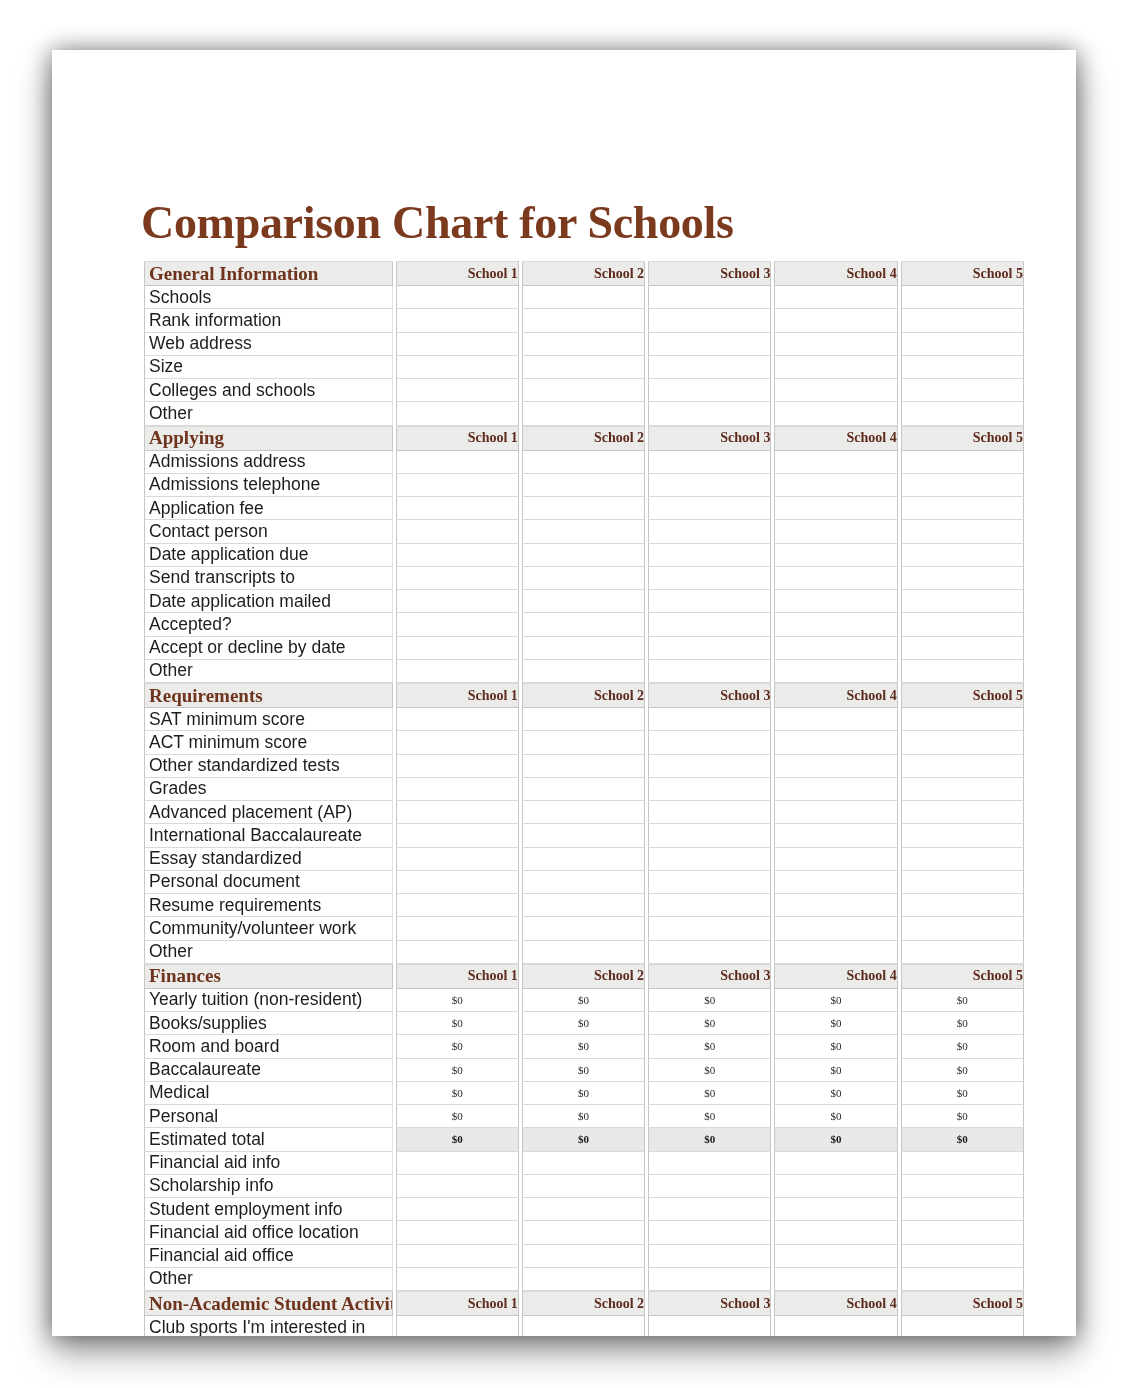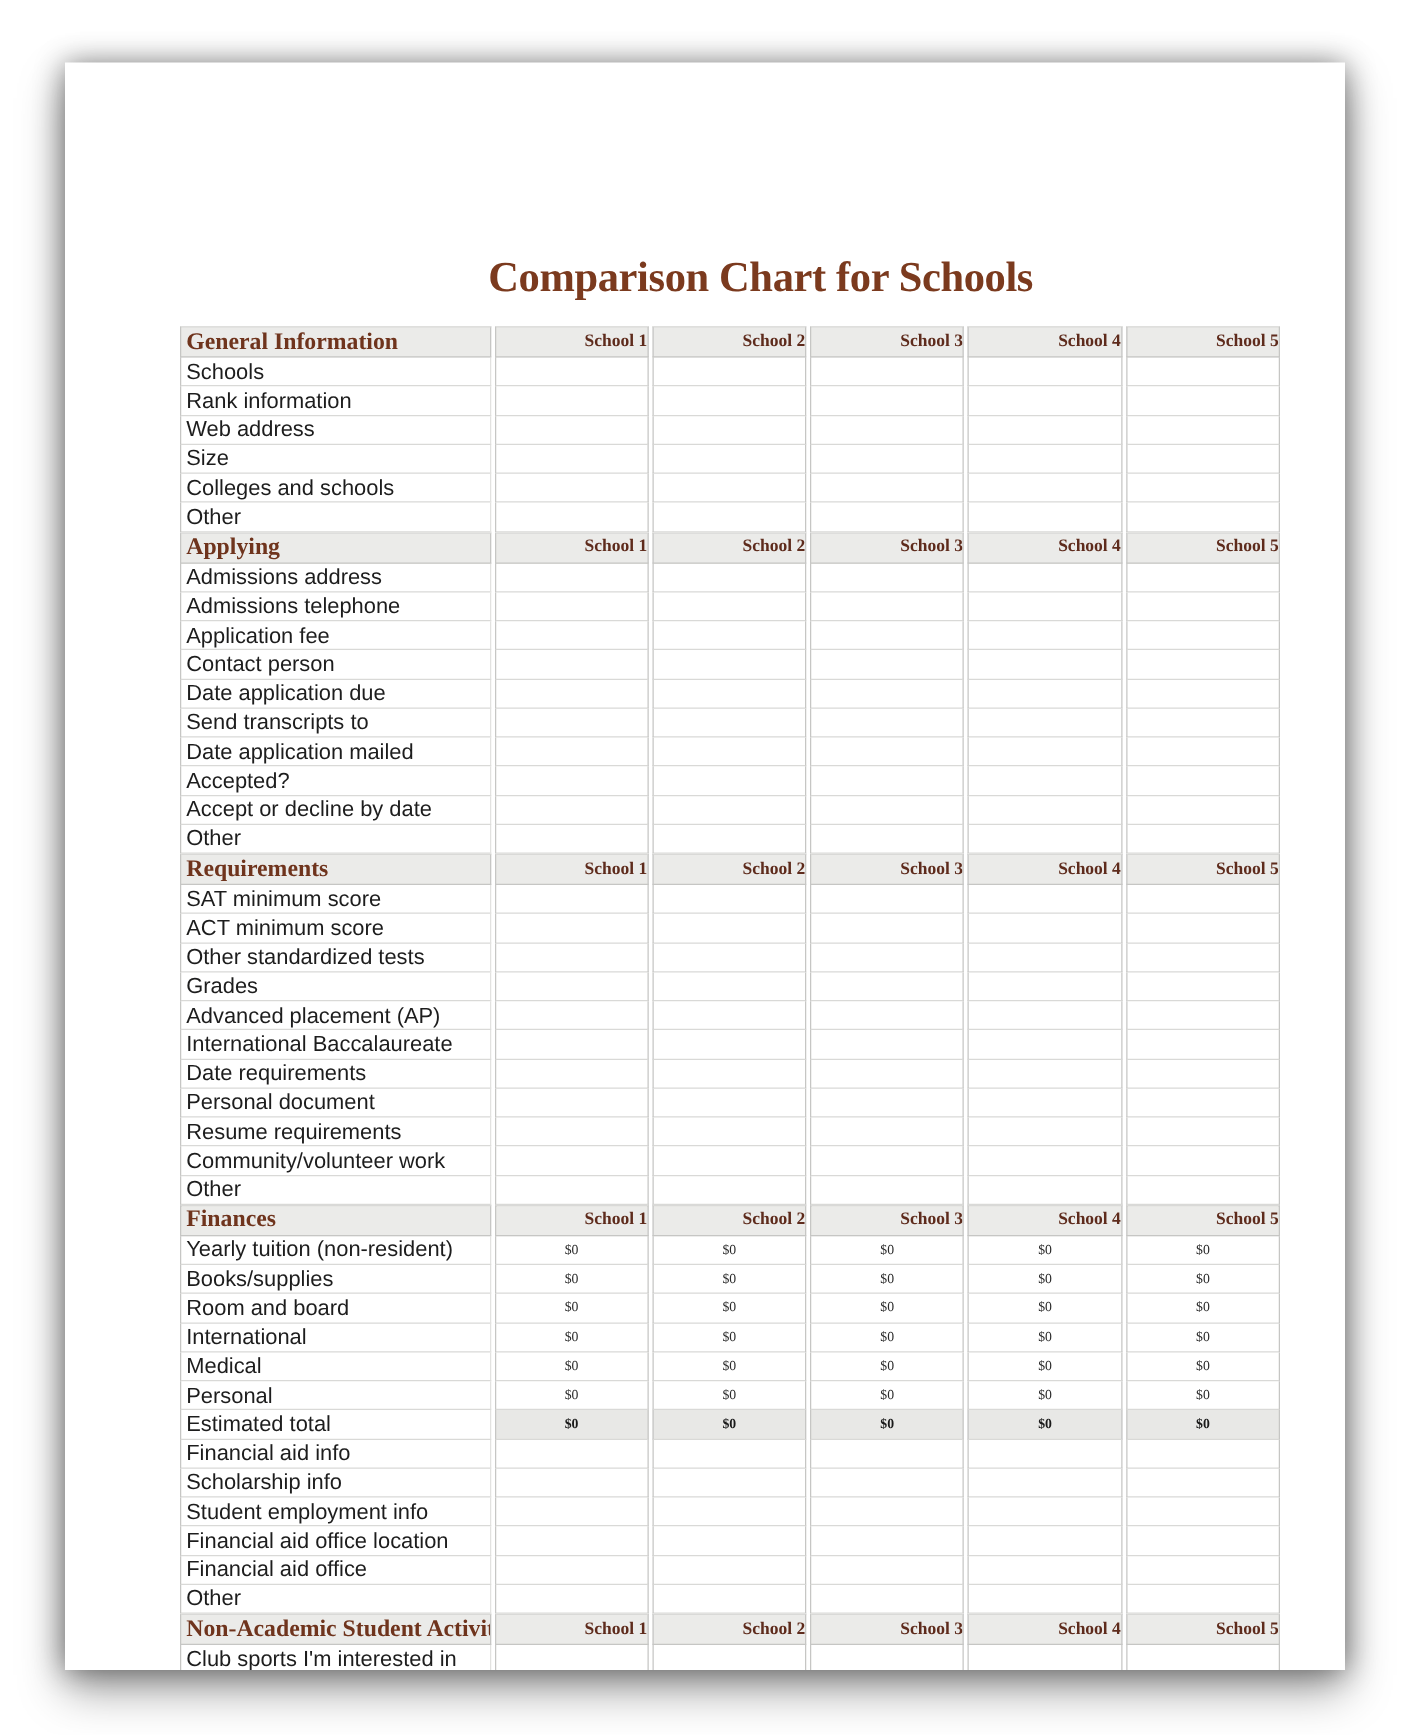--- a/index.html
+++ b/index.html
@@ -17,23 +17,22 @@
   html,body{width:1132px;height:1388px;background:#ffffff;overflow:hidden;
     font-family:"Liberation Sans","DejaVu Sans",sans-serif;}
   .page{
     position:absolute;left:52px;top:50px;width:1024px;height:1286px;
     background:#ffffff;overflow:hidden;
     box-shadow:0 0 22px rgba(0,0,0,0.45), 0 16px 34px rgba(0,0,0,0.38);
   }
   .content{padding:153px 0 0 89px;}
   h1.doc-title{
     font-family:"Liberation Serif","DejaVu Serif",serif;
-    font-weight:bold;font-size:34px;line-height:40px;color:var(--accent);
+    font-weight:bold;font-size:46px;line-height:40px;color:var(--accent);
     letter-spacing:-0.3px;
-    text-align:center;
   }
   table.cmp{
     margin-top:18px;border-collapse:separate;border-spacing:3px 0;
     table-layout:fixed;width:886px;
   }
   table.cmp td{overflow:hidden;}
   tr.section-row{height:25px;}
   tr.body-row{height:23.25px;}
   td.section-title{
     background:var(--header-bg);
@@ -284,21 +283,21 @@
           </tr>
           <tr class="body-row">
             <td class="row-label">International Baccalaureate</td>
             <td class="cell"></td>
             <td class="cell"></td>
             <td class="cell"></td>
             <td class="cell"></td>
             <td class="cell"></td>
           </tr>
           <tr class="body-row">
-            <td class="row-label">Date requirements</td>
+            <td class="row-label">Essay standardized</td>
             <td class="cell"></td>
             <td class="cell"></td>
             <td class="cell"></td>
             <td class="cell"></td>
             <td class="cell"></td>
           </tr>
           <tr class="body-row">
             <td class="row-label">Personal document</td>
             <td class="cell"></td>
             <td class="cell"></td>
@@ -356,21 +355,21 @@
           </tr>
           <tr class="body-row">
             <td class="row-label">Room and board</td>
             <td class="cell">$0</td>
             <td class="cell">$0</td>
             <td class="cell">$0</td>
             <td class="cell">$0</td>
             <td class="cell">$0</td>
           </tr>
           <tr class="body-row">
-            <td class="row-label">International</td>
+            <td class="row-label">Baccalaureate</td>
             <td class="cell">$0</td>
             <td class="cell">$0</td>
             <td class="cell">$0</td>
             <td class="cell">$0</td>
             <td class="cell">$0</td>
           </tr>
           <tr class="body-row">
             <td class="row-label">Medical</td>
             <td class="cell">$0</td>
             <td class="cell">$0</td>

